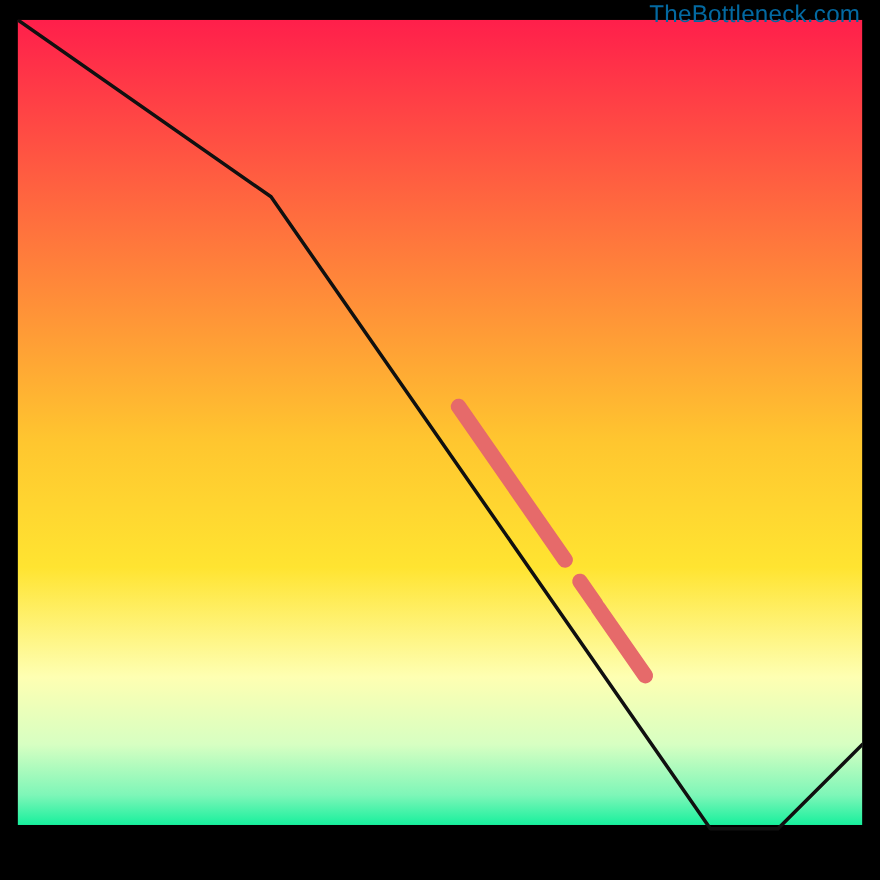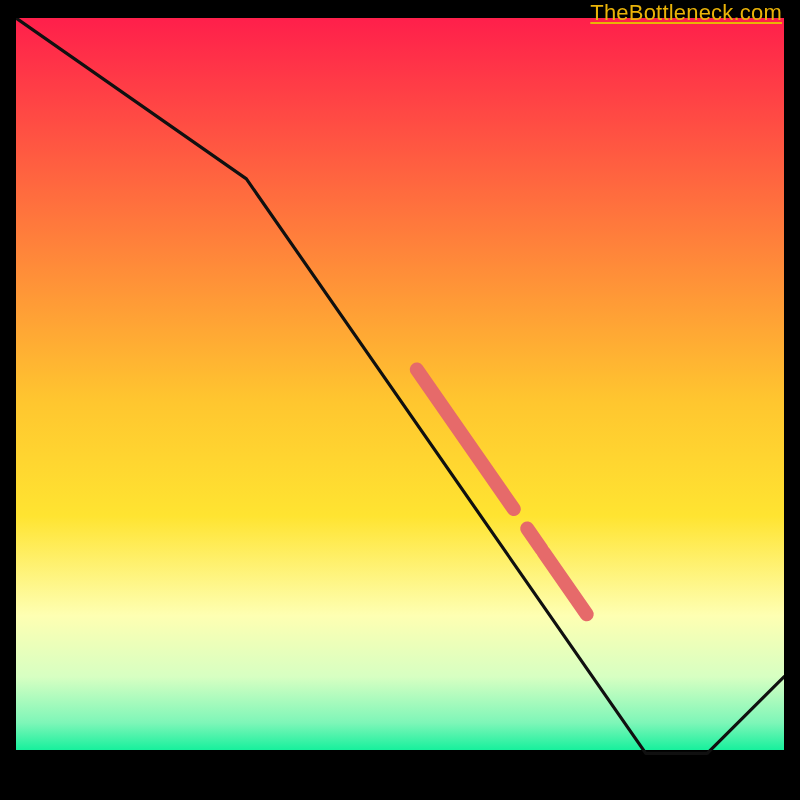--- a/index.html
+++ b/index.html
@@ -16,27 +16,26 @@
     left: 16px;
     top: 18px;
     width: 768px;
     height: 766px;
     background: #000;
   }
   .watermark {
     position: absolute;
     top: 0px;
     right: 18px;
-    color: #eab308;
+    color: #0369a1;
     font-size: 22px;
     font-weight: 500;
     letter-spacing: 0.2px;
     z-index: 50;
     user-select: none;
-    text-decoration: underline;
   }
   svg {
     position: absolute;
     left: 16px;
     top: 18px;
     width: 768px;
     height: 766px;
     display: block;
   }
 </style>

